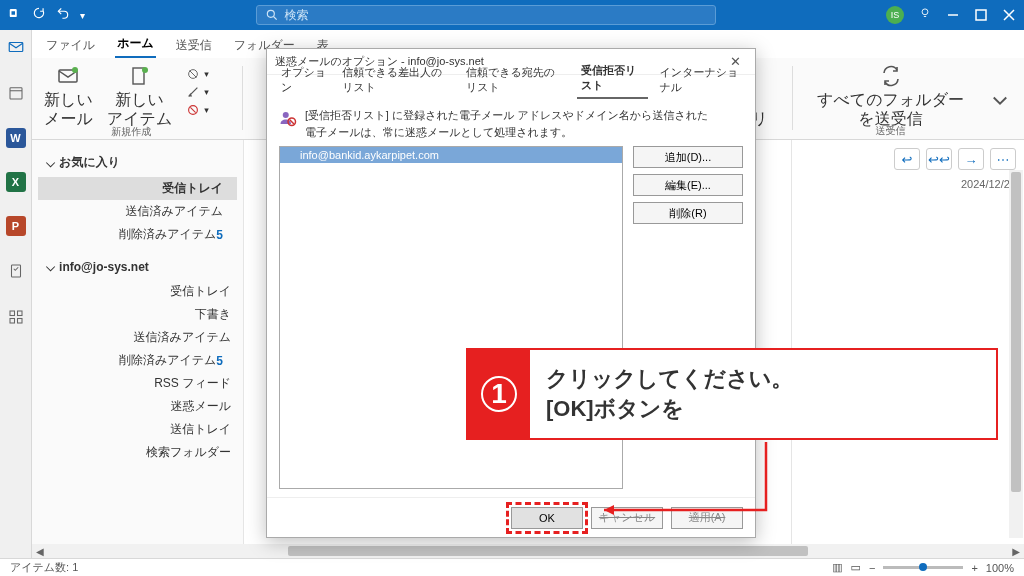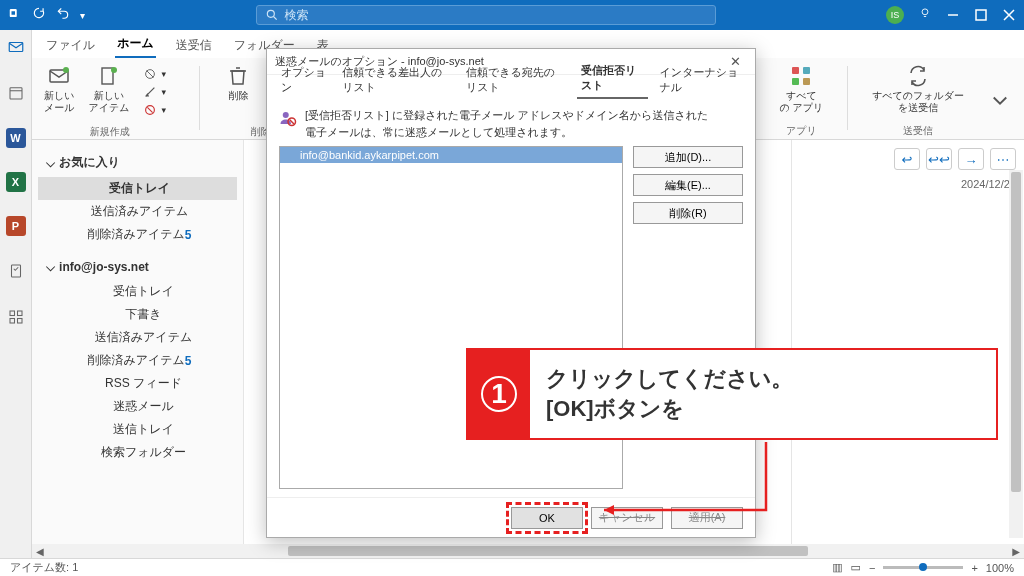--- a/index.html
+++ b/index.html
@@ -34,34 +34,34 @@
 .tab { padding: 4px 2px; cursor: pointer; color: #555; }
 .tab.active { color: #000; border-bottom: 2px solid #0f6cbd; font-weight: 600; }
 
 
 .ribbon { height: 82px; background: #fafafa; border-bottom: 1px solid #d8d8d8; display: flex; align-items: flex-start; padding: 4px 8px 0 8px; gap: 16px; }
 .ribbon-group { display: flex; flex-direction: column; align-items: center; height: 100%; }
 .ribbon-group-content { display: flex; gap: 6px; align-items: flex-start; height: 62px; }
 .ribbon-group-label { font-size: 10px; color: #666; margin-top: auto; }
 .ribbon-btn { display: flex; flex-direction: column; align-items: center; gap: 2px; padding: 2px 4px; cursor: pointer; min-width: 36px; }
 .ribbon-btn svg { width: 24px; height: 24px; }
-.ribbon-btn .lbl { font-size: 10px; text-align: center; line-height: 1.2; }
+.ribbon-btn .lbl { font-size: 16px; text-align: center; line-height: 1.2; }
 .ribbon-small-col { display: flex; flex-direction: column; gap: 2px; justify-content: center; height: 60px; }
 .ribbon-small { display: flex; align-items: center; gap: 4px; font-size: 11px; padding: 1px 4px; cursor: pointer; min-width: 40px; }
 .ribbon-small svg { width: 14px; height: 14px; }
 .ribbon-divider { width: 1px; background: #ddd; height: 64px; margin: 4px 4px 0 4px; }
 .ribbon-right { margin-left: auto; display: flex; gap: 16px; align-items: flex-start; }
 
 
 .content { flex: 1; display: flex; overflow: hidden; }
 
 
 .nav { width: 212px; background: #fafafa; border-right: 1px solid #e5e5e5; padding: 8px 6px; font-size: 12px; overflow: auto; }
 .nav-group-header { font-weight: 600; font-size: 12px; padding: 6px 8px; display: flex; align-items: center; gap: 4px; }
-.nav-item { display: flex; justify-content: center; align-items: center; padding: 3px 6px 3px 18px; cursor: pointer; }
+.nav-item { display: flex; justify-content: flex-end; align-items: center; padding: 3px 6px 3px 18px; cursor: pointer; }
 .nav-item.selected { background: #ddd; font-weight: 600; }
 .nav-item .count { color: #0f6cbd; font-weight: 600; padding-right: 8px; }
 .nav-chevron::before { content: "⌵"; font-size: 12px; }
 
 
 .msg-pane { flex: 1; background: #fff; position: relative; padding: 6px; border-right: 1px solid #e5e5e5; }
 
 
 .reading-pane { width: 232px; background: #fff; position: relative; padding: 8px; }
 .reading-toolbar { display: flex; gap: 6px; justify-content: flex-end; }

